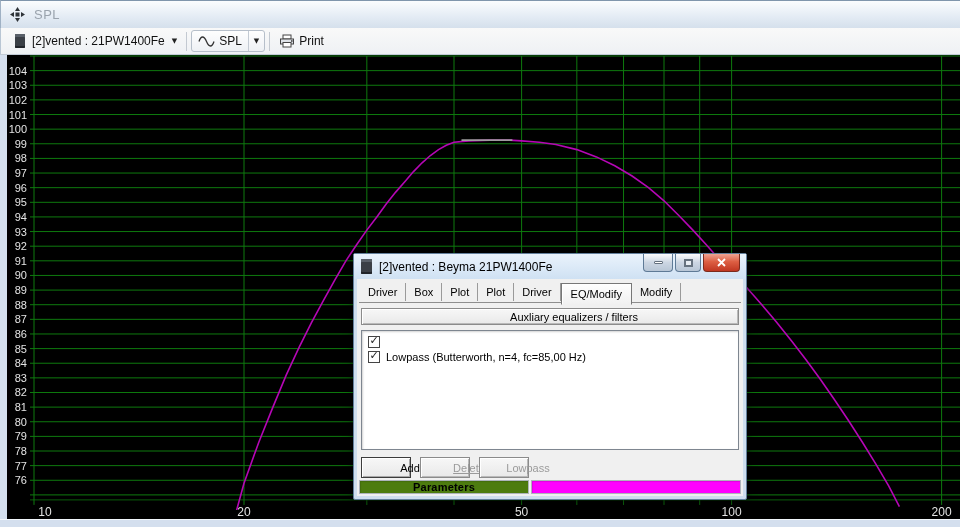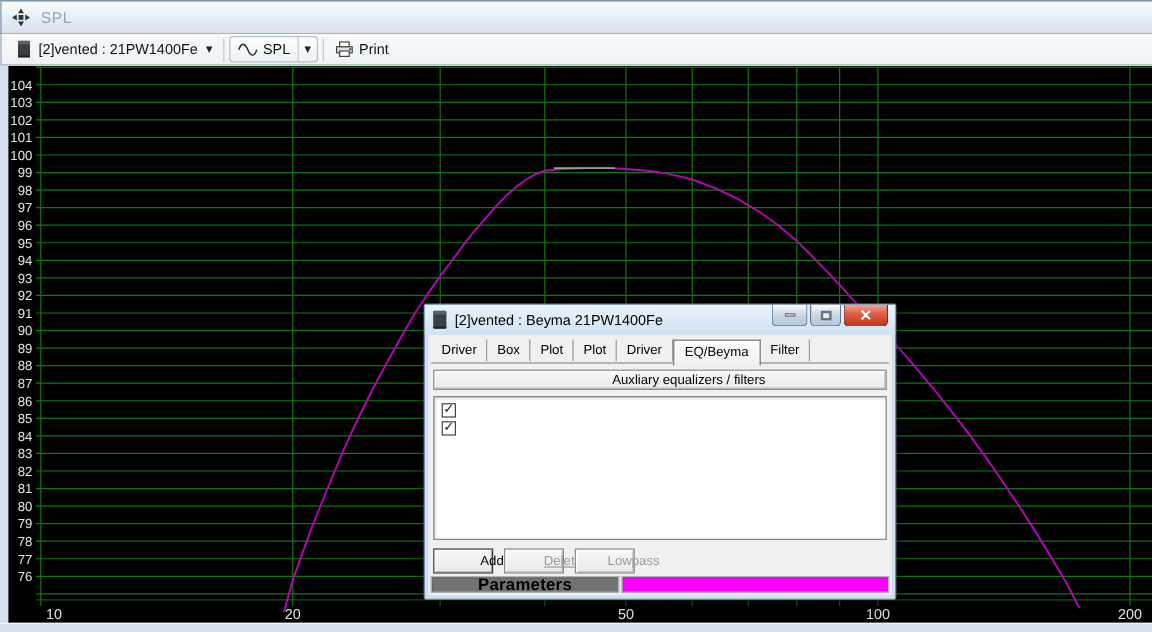--- a/index.html
+++ b/index.html
@@ -65,22 +65,22 @@
   .flt-row{display:flex;align-items:center;height:15px;font-size:11px;color:#000;}
   .chk{width:12px;height:12px;background:#fff;border:1px solid #444;margin:0 6px 0 4px;
     display:flex;align-items:center;justify-content:center;flex:none;}
   .chk .mark{font-family:"DejaVu Sans",sans-serif;font-size:11px;font-weight:bold;color:#1a1a1a;line-height:10px;margin-top:-2px;}
   .btnrow{display:flex;margin:7px 2px 0 2px;}
   .btnrow .btn3d{height:21px;margin-right:9px;}
   .btnrow .btn3d.first{border:1px solid #3c3c3c;box-shadow:inset 1px 1px 0 #ffffff, inset -1px -1px 0 #a8a8a8;}
   .btnrow .btn3d.disabled{color:#9b9b9b;}
   .statusrow{margin-top:auto;margin-bottom:2px;height:14px;display:flex;}
   .statuscell{border:1px solid #aeb4bb;box-shadow:inset 1px 1px 1px rgba(0,0,0,.12);}
-  .statuscell.label{width:157px;background:#737373;display:flex;align-items:center;justify-content:center;
-    font-size:14px;font-weight:bold;color:#000;letter-spacing:.2px;}
+  .statuscell.label{width:170px;background:#4d7c0f;display:flex;align-items:center;justify-content:center;
+    font-size:11px;font-weight:bold;color:#000;letter-spacing:.2px;}
   .statuscell.bar{flex:1;margin-left:2px;}
 </style>
 </head>
 <body>
 
 <div class="screen">
 
   <div class="titlebar">
     <svg class="move-star" viewBox="0 0 15 15">
       <g fill="#2e3338">
@@ -234,34 +234,35 @@
         </div>
       </div>
     </div>
     <div class="dlg-body">
       <div class="tabs">
           <span class="tab">Driver</span>
           <span class="tab">Box</span>
           <span class="tab">Plot</span>
           <span class="tab">Plot</span>
           <span class="tab">Driver</span>
-          <span class="tab active">EQ/Beyma</span>
-          <span class="tab">Filter</span>
+          <span class="tab active">EQ/Modify</span>
+          <span class="tab">Modify</span>
         </div>
       <div class="btn3d aux-btn">Auxliary equalizers / filters</div>
       <div class="listbox">
           <div class="flt-row">
             <span class="chk">
               <span class="mark">✓</span>
             </span>
           </div>
           <div class="flt-row">
             <span class="chk">
               <span class="mark">✓</span>
             </span>
+            <span>Lowpass (Butterworth, n=4, fc=85,00 Hz)</span>
           </div>
         </div>
       <div class="btnrow">
           <div class="btn3d first" style="width: 46px;">Add</div>
           <div class="btn3d disabled" style="width: 50px; text-decoration: underline;">Delete</div>
           <div class="btn3d disabled" style="width: 50px;">Lowpass</div>
         </div>
       <div class="statusrow">
         <div class="statuscell label">Parameters</div>
         <div class="statuscell bar" style="background: rgb(255, 0, 255);"></div>

